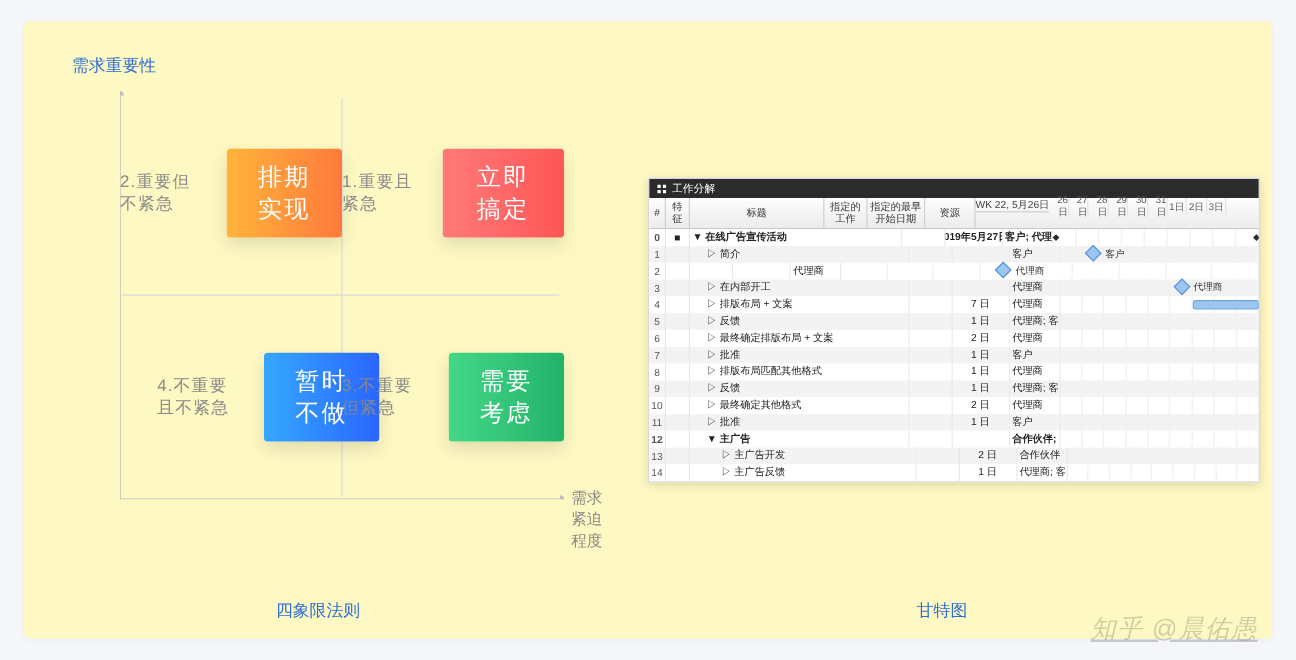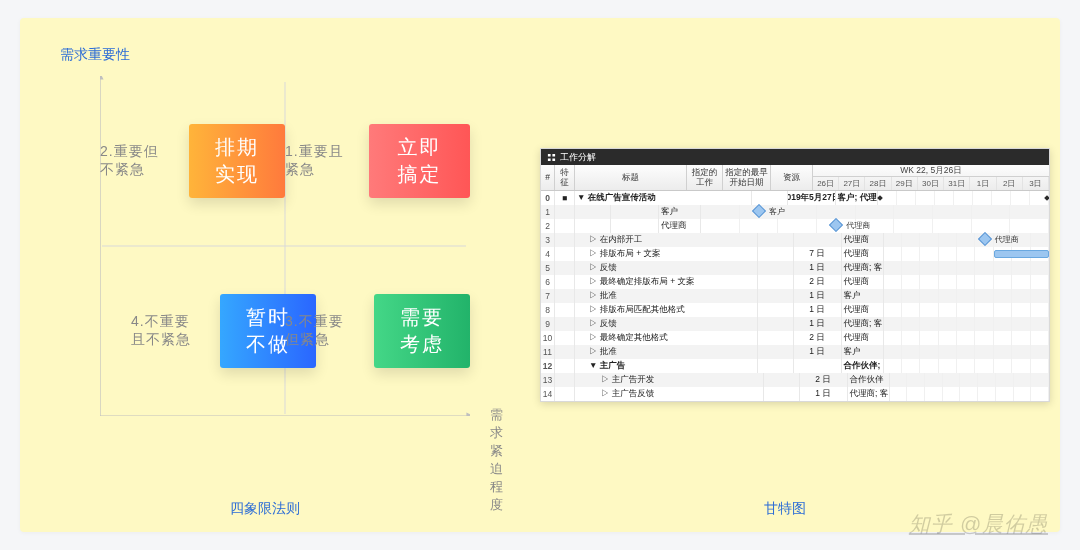--- a/index.html
+++ b/index.html
@@ -13,34 +13,34 @@
   .axes { position:absolute; left:80px; top:58px; width:370px; height:340px; }
   .axes svg { position:absolute; inset:0; }
   .quad { position:absolute; width:185px; height:170px; display:flex; flex-direction:row; align-items:center; justify-content:center; gap:18px; }
   .q-tl{left:0;top:0;} .q-tr{left:185px;top:0;} .q-bl{left:0;top:170px;margin-left:31px;} .q-br{left:185px;top:170px;}
   .q-title{ color:#888; font-size:14px; letter-spacing:1px; }
   .q-btn{ color:#fff; font-size:20px; letter-spacing:2px; padding:10px 18px; border-radius:3px; box-shadow:0 6px 14px rgba(0,0,0,0.12); text-align:center; min-width:96px;}
   .g-orange{ background:linear-gradient(90deg,#ffb43a,#ff7a3c);} 
   .g-red{ background:linear-gradient(90deg,#ff7a7a,#ff5656);color:#fff;}
   .g-blue{ background:linear-gradient(90deg,#35a7ff,#2a66ff);} 
   .g-green{ background:linear-gradient(90deg,#44d787,#22b36a);} 
-  .x-label{ position:absolute; left:470px; top:388px; color:#888; font-size:13px; }
+  .x-label{ position:absolute; left:456px; top:388px; color:#888; font-size:13px; }
   .left-caption{ position:absolute; left:0; right:0; bottom:14px; text-align:center; color:#2b6cd6; font-size:14px; }
 
   
   .right { flex:1; position:relative; padding:26px 20px 10px 10px; }
   .gantt-wrap{ position:absolute; left:30px; top:130px; width:510px; border:1px solid #d9d9d9; background:#fff; box-shadow:0 2px 8px rgba(0,0,0,0.15); overflow:hidden; font-size:8.5px; color:#222; }
   .gantt-caption{ position:absolute; left:0; right:0; bottom:14px; text-align:center; color:#2b6cd6; font-size:14px; }
   .gantt-title{ background:#2b2b2b; color:#fff; display:flex; align-items:center; height:16px; padding:0 6px; font-size:9px; gap:4px;}
   .gantt-title svg{width:9px;height:9px;}
   .gantt-head{ display:flex; background:linear-gradient(#fdfdfd,#ececec); border-bottom:1px solid #c9c9c9; height:26px; }
   .gh-left{ display:flex; flex:0 0 272px; }
   .gh-left > div { border-right:1px solid #d0d0d0; display:flex; align-items:center; justify-content:center; padding:0 2px; text-align:center; line-height:1.1; color:#333;}
   .gh-id{width:14px;} .gh-feat{width:20px;} .gh-title{flex:1;justify-content:flex-start;padding-left:4px;} .gh-assigned{width:36px;} .gh-start{width:48px;} .gh-res{width:42px;}
-  .gh-right{ flex:1; display:flex; flex-direction:column; }
+  .gh-right{ flex:1; display:flex; flex-direction:row; }
   .gh-week{ height:12px; border-bottom:1px solid #d0d0d0; display:flex; align-items:center; justify-content:center; color:#444;}
   .gh-days{ height:14px; display:flex;text-align:right; }
   .gh-days > div{ flex:1; border-right:1px solid #e3e3e3; display:flex; align-items:center; justify-content:center; color:#555; font-size:8px;}
   .gantt-body{ max-height:210px; }
   .grow{ display:flex; height:14px; align-items:stretch; }
   .grow:nth-child(even) .cell, .grow:nth-child(even) .tl-cell{ background:#f3f3f3; }
   .cell{ border-right:1px solid #e8e8e8; display:flex; align-items:center; font-size:8.5px; padding:0 2px; overflow:hidden; white-space:nowrap; background:#fff;}
   .c-id{width:14px;justify-content:center;color:#555;} .c-feat{width:20px;justify-content:center;} .c-title{flex:1;} .c-assigned{width:36px;justify-content:center;} .c-start{width:48px;justify-content:center;} .c-res{width:42px;}
   .tl{ flex:1; position:relative; }
   .tl-cell{ position:absolute; inset:0; background:#fff; }
@@ -148,20 +148,21 @@
                   <div></div>
                   <div></div>
                 </div>
                 <div class="dot" style="left: 0%;"></div>
                 <div class="dot" style="left: calc(100% - 4px);"></div>
               </div>
             </div>
             <div class="grow">
               <div class="cell c-id">1</div>
               <div class="cell c-feat"></div>
+              <div class="cell c-title indent1">▷ 简介</div>
               <div class="cell c-assigned"></div>
               <div class="cell c-start"></div>
               <div class="cell c-res">客户</div>
               <div class="tl">
                 <div class="tl-cell"></div>
                 <div class="tl-grid">
                   <div></div>
                   <div></div>
                   <div></div>
                   <div></div>

